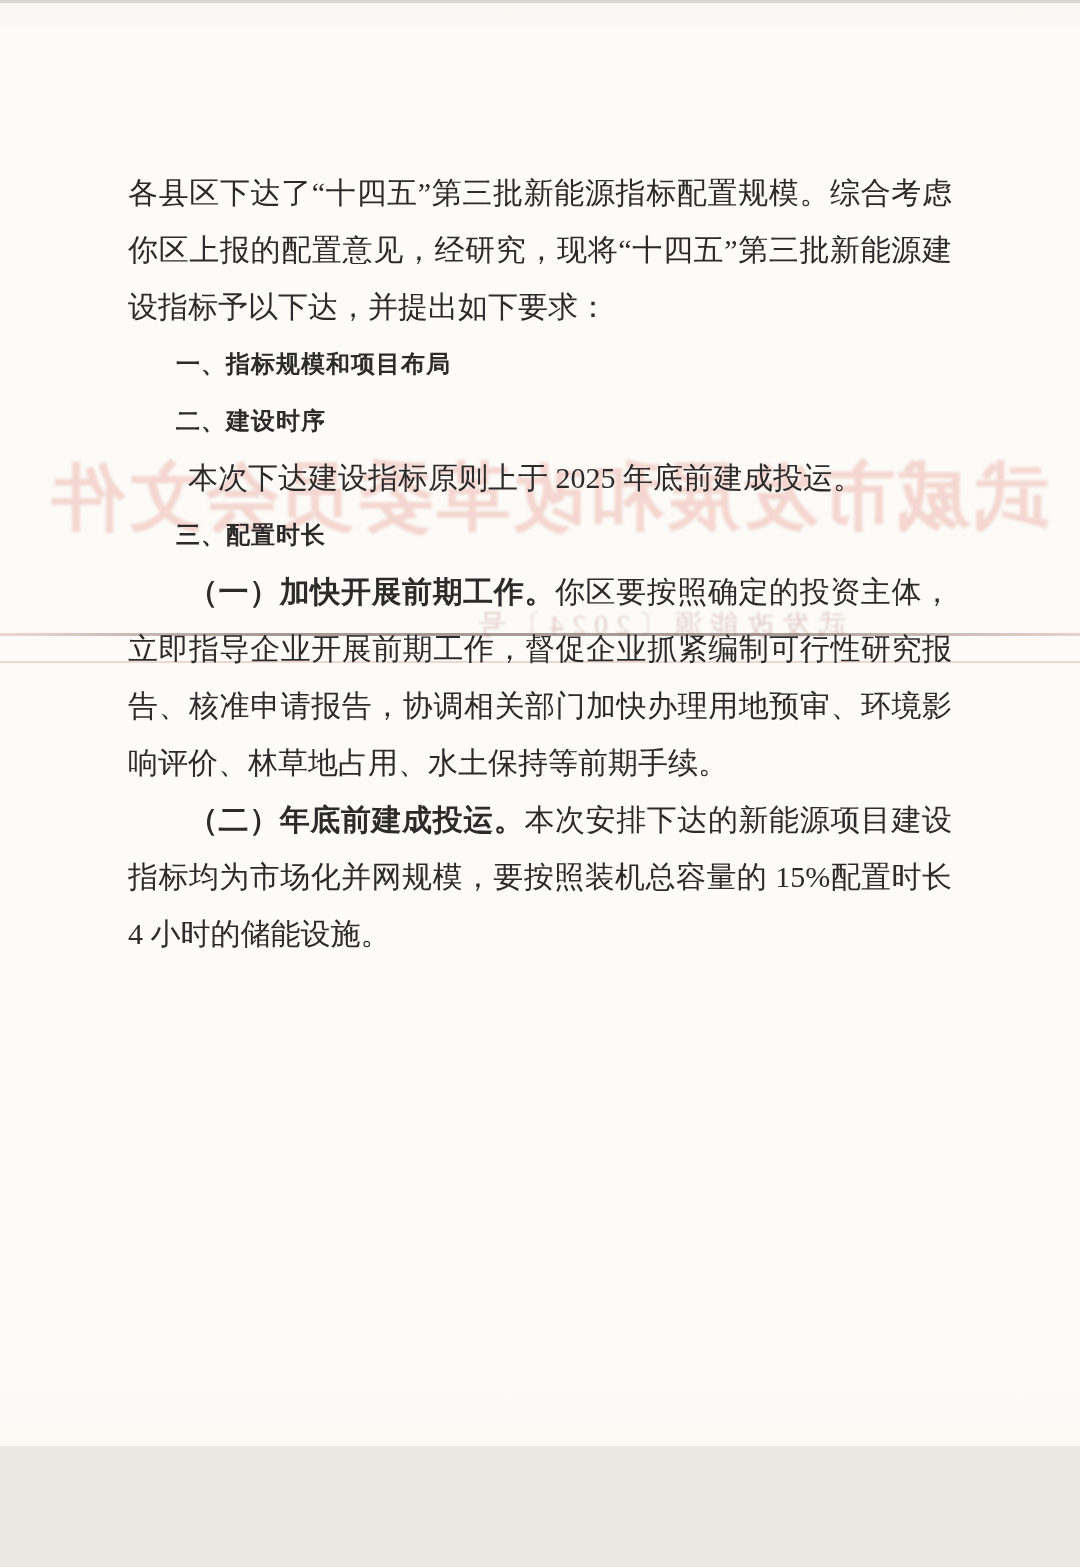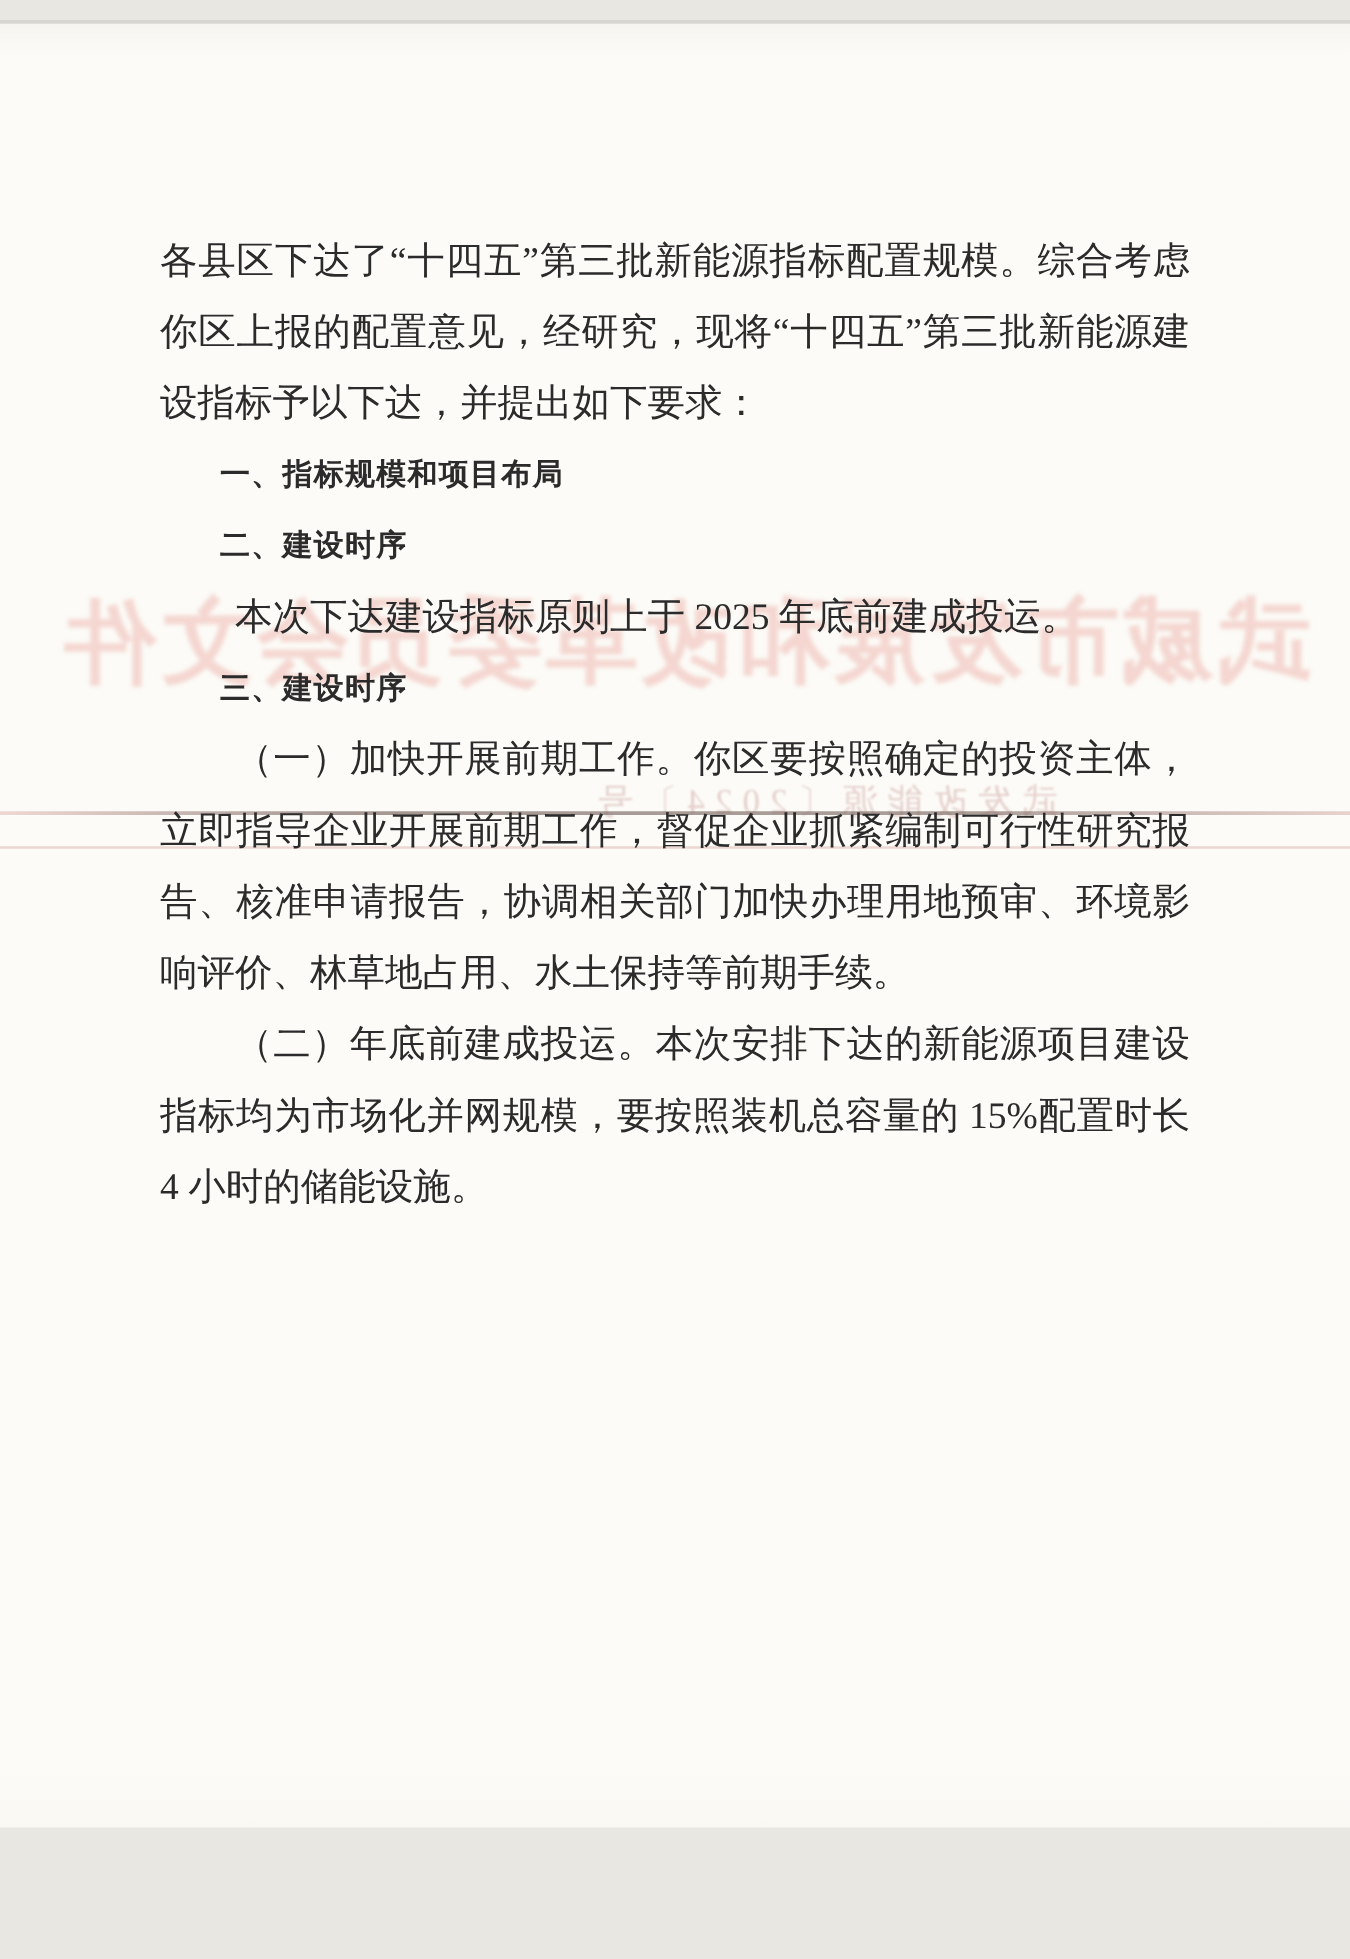--- a/index.html
+++ b/index.html
@@ -4,21 +4,21 @@
 <style>
   html, body {
     margin: 0;
     padding: 0;
     background: #e9e7e2;
   }
   .page {
     position: relative;
     width: 1080px;
     height: 1446px;
-    margin: 16px auto;
+    margin: 0 auto;
     background:
       linear-gradient(180deg, #f6f4ef 0%, #fcfbf7 2%, #fcfbf7 96%, #faf8f3 100%);
     overflow: hidden;
     font-family: "Liberation Serif", "DejaVu Serif", serif;
     color: #2b2b2b;
   }
   
   .scan-edge {
     position: absolute;
     left: 0; top: 0;
@@ -89,21 +89,21 @@
     margin: 0;
     padding: 0;
   }
   .para {
     text-indent: 2em;
   }
   .para.no-indent {
     text-indent: 0;
   }
   .para .lead {
-    font-weight: normal;
+    font-weight: bold;
   }
   .heading {
     font-family: "Liberation Sans", "DejaVu Sans", sans-serif;
     font-weight: bold;
     font-size: 24px;
     line-height: 57px;
     letter-spacing: 1px;
     text-indent: 2em;
     text-align: left;
   }
@@ -130,21 +130,21 @@
 
   <div class="bleed-line-1"></div>
   <div class="bleed-line-2"></div>
 
   <main class="content">
     <div id="blocks">
         <p class="para no-indent"><span>各县区下达了“十四五”第三批新能源指标配置规模。综合考虑你区上报的配置意见，经研究，现将“十四五”第三批新能源建设指标予以下达，并提出如下要求：</span></p>
         <h2 class="heading">一、指标规模和项目布局</h2>
         <h2 class="heading">二、建设时序</h2>
         <p class="para"><span>本次下达建设指标原则上于 2025 年底前建成投运。</span></p>
-        <h2 class="heading">三、建设时序</h2>
+        <h2 class="heading">三、配置时长</h2>
         <p class="para"><b class="lead">（一）加快开展前期工作。</b><span>你区要按照确定的投资主体，立即指导企业开展前期工作，督促企业抓紧编制可行性研究报告、核准申请报告，协调相关部门加快办理用地预审、环境影响评价、林草地占用、水土保持等前期手续。</span></p>
         <p class="para"><b class="lead">（二）年底前建成投运。</b><span>本次安排下达的新能源项目建设指标均为市场化并网规模，要按照装机总容量的 15%配置时长 4 小时的储能设施。</span></p>
       </div>
   </main>
 
   <div class="page-number">—2—</div>
 
 </div>
 
 </body></html>

